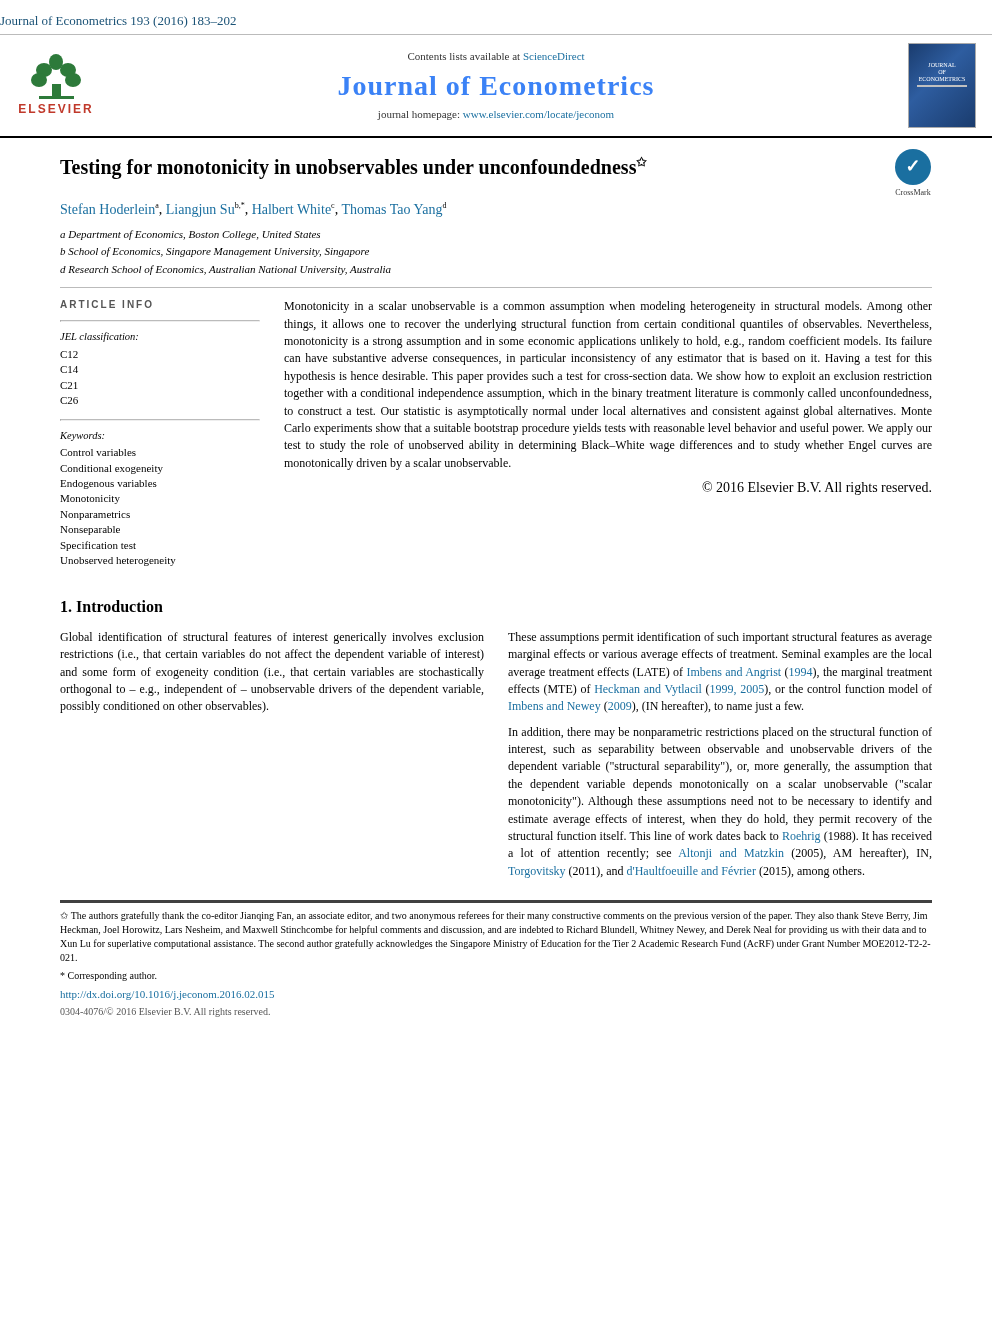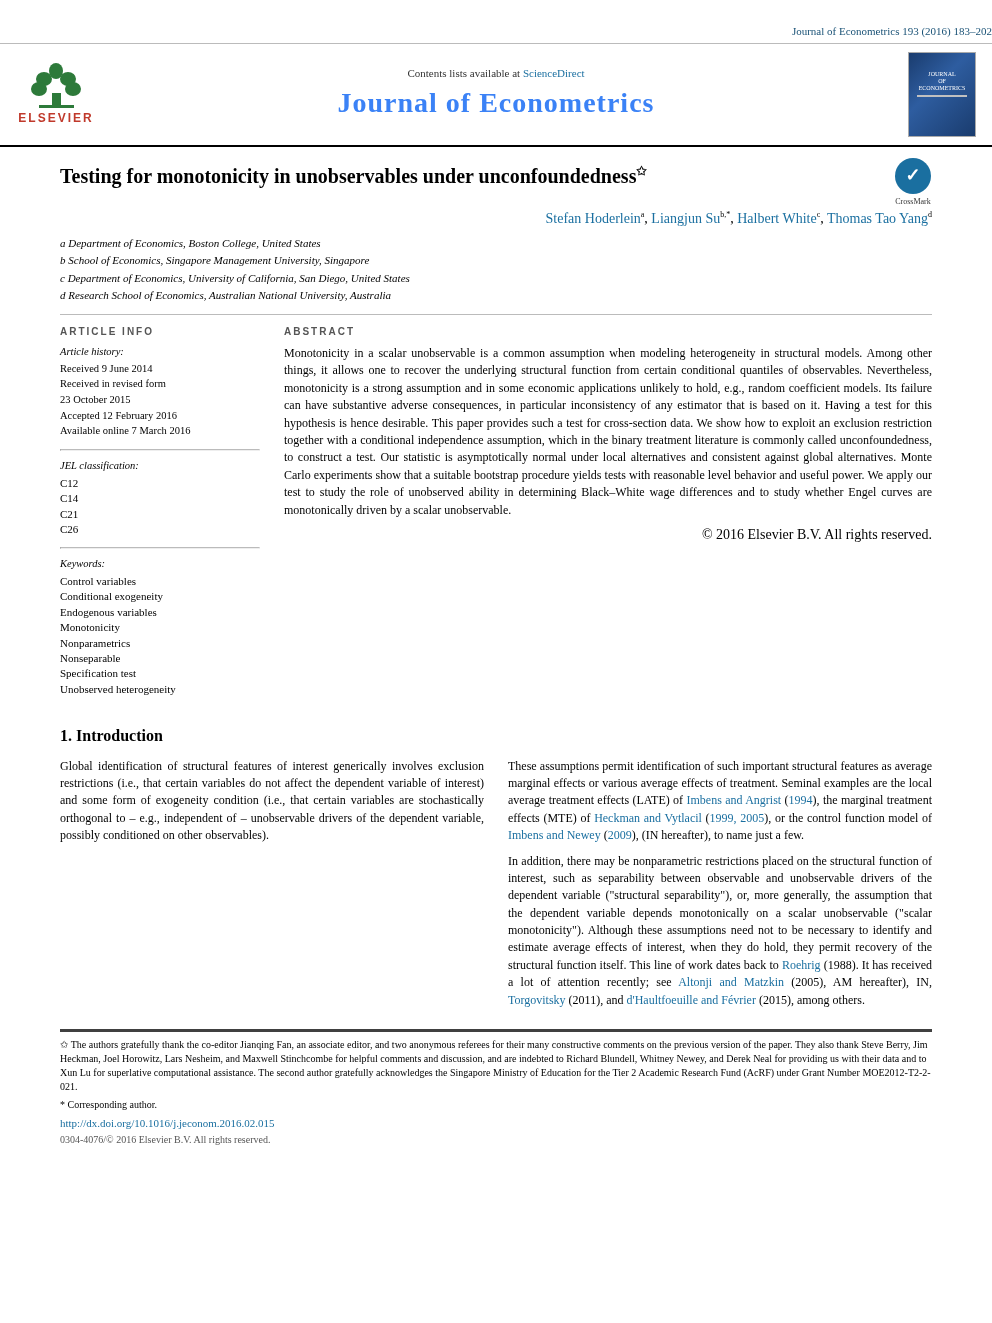--- a/index.html
+++ b/index.html
@@ -6,24 +6,24 @@
     body {
       font-family: "Times New Roman", Times, serif;
       background: #fff;
       color: #000;
       width: 992px;
       min-height: 1323px;
       font-size: 13px;
       line-height: 1.4;
     }
     .journal-ref-bar {
-      text-align: right;
-      font-size: 11px;
+      text-align: left;
+      font-size: 13px;
       color: #1a5276;
-      padding: 24px 0 4px 0;
+      padding: 12px 0 4px 0;
       border-bottom: 1px solid #bbb;
     }
     .header-section {
       display: flex;
       align-items: center;
       border-bottom: 2px solid #000;
       padding: 8px 16px 8px 16px;
     }
     .header-logo {
       width: 80px;
@@ -121,21 +121,20 @@
       display: flex;
       align-items: center;
       justify-content: center;
       color: #fff;
       font-size: 18px;
       font-weight: bold;
     }
     .authors-line {
       font-size: 14px;
       margin-bottom: 6px;
-      text-align: right;
     }
     .authors-line a {
       color: #1a6fa0;
       text-decoration: none;
     }
     .affiliations {
       font-size: 11px;
       font-style: italic;
       margin-bottom: 10px;
       line-height: 1.5;
@@ -264,20 +263,24 @@
       </svg>
       <div class="elsevier-text">ELSEVIER</div>
     </div>
   </div>
   <div class="header-center">
     <div class="contents-line">
       <span>Contents lists available at</span>
       <a class="link-blue">ScienceDirect</a>
     </div>
     <div class="journal-title">Journal of Econometrics</div>
+    <div class="homepage-line">
+      <span>journal homepage:</span>
+      <a class="link-blue">www.elsevier.com/locate/jeconom</a>
+    </div>
   </div>
   <div class="header-right">
     <div class="journal-cover-img">
       <div style="font-size:6px;color:#fff;line-height:1.2;text-align:center;">JOURNAL<br>OF<br>ECONOMETRICS</div>
       <div style="width:50px;height:2px;background:#c0c0c0;margin:2px 0;"></div>
       <div style="font-size:5px;color:#aee;line-height:1.3;text-align:left;padding:0 2px;">
         <div style="background:#4a90d9;height:3px;width:100%;margin:1px 0;"></div>
         <div style="background:#8bc;height:2px;width:80%;margin:1px 0;"></div>
         <div style="background:#5a9;height:2px;width:90%;margin:1px 0;"></div>
         <div style="background:#6ab;height:2px;width:70%;margin:1px 0;"></div>
@@ -307,39 +310,30 @@
   <div class="authors-line">
     <a class="body-link"><span>Stefan Hoderlein</span></a><sup>a</sup>,
     <a class="body-link"><span>Liangjun Su</span></a><sup>b,*</sup>,
     <a class="body-link"><span>Halbert White</span></a><sup>c</sup>,
     <a class="body-link"><span>Thomas Tao Yang</span></a><sup>d</sup>
   </div>
 
   <div class="affiliations">
     <div>a Department of Economics, Boston College, United States</div>
     <div>b School of Economics, Singapore Management University, Singapore</div>
-    <div>c Department of Economics, University of California, San Diego, United States</div>
     <div>d Research School of Economics, Australian National University, Australia</div>
   </div>
 
   <hr class="divider">
 
   <div class="two-col">
 
     <div class="left-col">
       <div class="section-header">ARTICLE INFO</div>
 
-      <div class="article-info-block">
-        <div class="label">Article history:</div>
-        <div class="value">Received 9 June 2014</div>
-        <div class="value">Received in revised form</div>
-        <div class="value">23 October 2015</div>
-        <div class="value">Accepted 12 February 2016</div>
-        <div class="value">Available online 7 March 2016</div>
-      </div>
 
       <hr class="left-divider">
 
       <div class="article-info-block">
         <div class="label">JEL classification:</div>
         <div>C12</div>
         <div>C14</div>
         <div>C21</div>
         <div>C26</div>
       </div>
@@ -353,21 +347,20 @@
         <div>Endogenous variables</div>
         <div>Monotonicity</div>
         <div>Nonparametrics</div>
         <div>Nonseparable</div>
         <div>Specification test</div>
         <div>Unobserved heterogeneity</div>
       </div>
     </div>
 
     <div class="right-col">
-      <div class="section-header">ABSTRACT</div>
       <div class="abstract-text">
         <p>Monotonicity in a scalar unobservable is a common assumption when modeling heterogeneity in structural models. Among other things, it allows one to recover the underlying structural function from certain conditional quantiles of observables. Nevertheless, monotonicity is a strong assumption and in some economic applications unlikely to hold, e.g., random coefficient models. Its failure can have substantive adverse consequences, in particular inconsistency of any estimator that is based on it. Having a test for this hypothesis is hence desirable. This paper provides such a test for cross-section data. We show how to exploit an exclusion restriction together with a conditional independence assumption, which in the binary treatment literature is commonly called unconfoundedness, to construct a test. Our statistic is asymptotically normal under local alternatives and consistent against global alternatives. Monte Carlo experiments show that a suitable bootstrap procedure yields tests with reasonable level behavior and useful power. We apply our test to study the role of unobserved ability in determining Black–White wage differences and to study whether Engel curves are monotonically driven by a scalar unobservable.</p>
         <div class="copyright">© 2016 Elsevier B.V. All rights reserved.</div>
       </div>
     </div>
 
   </div>
 
   <div class="intro-section">
     <div class="section-title">

